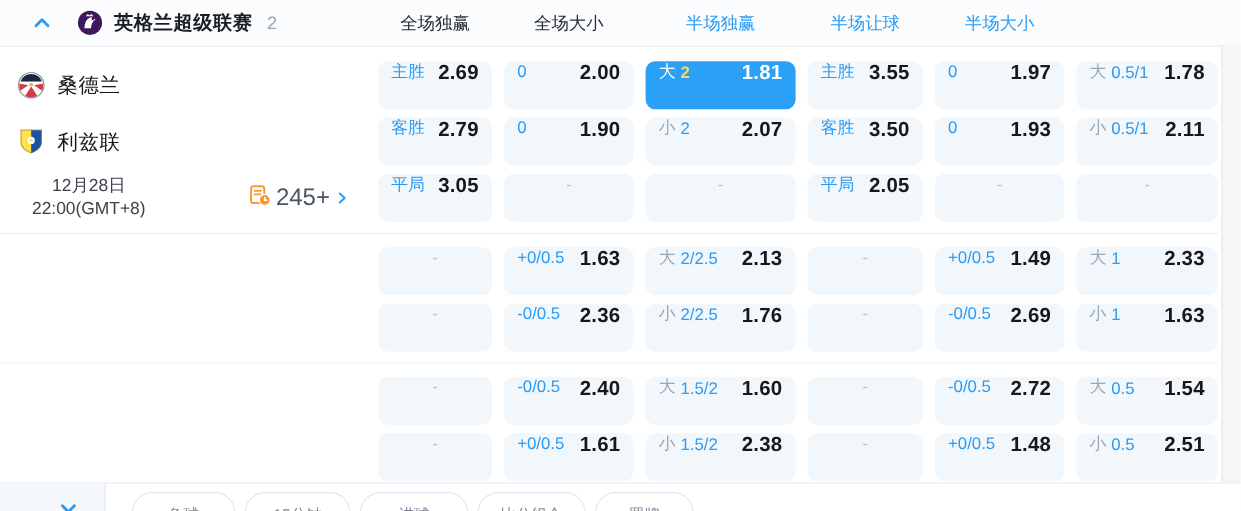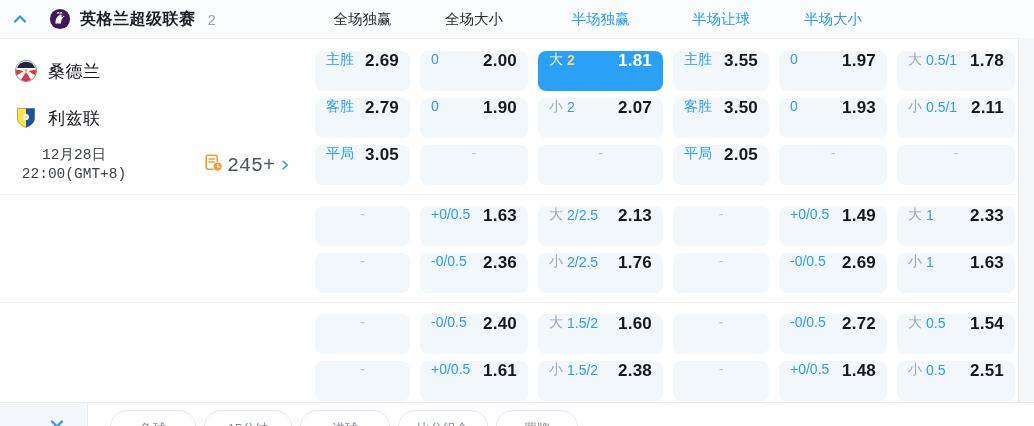--- a/index.html
+++ b/index.html
@@ -4,21 +4,21 @@
 <style>
   html,body{margin:0;padding:0;}
   body{
     width:1034px;height:426px;overflow:hidden;background:#fff;position:relative;
     font-family:"Liberation Sans","DejaVu Sans",sans-serif;
     -webkit-font-smoothing:antialiased;
   }
   .grid{display:grid;grid-template-columns:305px 95px 108px 125px 96px 108px 118px;column-gap:10px;align-items:center;}
   
   .hdr{height:38px;background:#fbfcfe;border-bottom:1px solid #eaedf1;width:1034px;}
-  .hleft{display:flex;align-items:center;padding-left:11px;}
+  .hleft{display:flex;align-items:center;padding-left:26px;}
   .chev{display:inline-flex;align-items:center;justify-content:center;width:18px;height:18px;cursor:pointer;}
   .pl-logo{margin-left:20px;display:inline-flex;}
   .league-title{margin-left:9px;font-size:16px;font-weight:700;color:#1b1e24;letter-spacing:.5px;}
   .league-count{margin-left:12px;font-size:15px;color:#9aa3ae;font-weight:500;}
   .hcol{text-align:center;font-size:14.5px;font-weight:500;color:#272c33;}
   .hcol.half{color:#2b9bf3;}
   
   .row{height:40px;}
   .r1{margin-top:12px;} .r2,.r3,.r5,.r7{margin-top:7px;}
   .r4,.r6{margin-top:11px;}
@@ -34,21 +34,21 @@
   .v{font-size:17px;font-weight:700;color:#16181c;letter-spacing:.2px;}
   .dash{position:absolute;left:0;right:0;text-align:center;color:#b9c1cb;font-size:14px;}
   .cell.hl{background:#2aa0f6;}
   .cell.hl .a{color:#ffffff;} .cell.hl .b{color:#ffd36b;font-weight:700;}
   .cell.hl .v{color:#ffffff;}
   
   .info{display:flex;align-items:center;height:40px;}
   .team{padding-left:14px;}
   .crest{display:inline-flex;width:24px;height:24px;}
   .tname{margin-left:10px;font-size:17px;font-weight:400;color:#14161a;letter-spacing:.5px;}
-  .mrow{padding-left:14px;display:flex;align-items:center;width:291px;box-sizing:border-box;font-family:Liberation Mono, monospace;}
+  .mrow{padding-left:14px;display:flex;align-items:center;width:291px;box-sizing:border-box;}
   .dt{width:120px;text-align:center;font-size:14.5px;color:#3c424b;line-height:19px;}
   .mkts{margin-left:auto;display:flex;align-items:center;gap:4px;cursor:pointer;}
   .mkts-count{font-size:20px;color:#4a5565;font-weight:500;}
   
   .scroll-strip{position:absolute;top:38px;right:0;width:15px;height:388px;background:#f5f6f8;border-left:1px solid #e9e9ec;}
   
   .footer{position:absolute;left:0;bottom:0;width:1034px;height:23px;border-top:1px solid #e9ecef;background:#fff;overflow:hidden;}
   .f-left{position:absolute;left:0;top:0;width:88px;height:23px;background:#f4f8fd;border-right:1px solid #e4e9f0;box-sizing:border-box;}
   .f-left .chev{position:absolute;left:48px;top:12px;}
   .pills{position:absolute;left:110px;top:7px;display:flex;gap:8px;}

